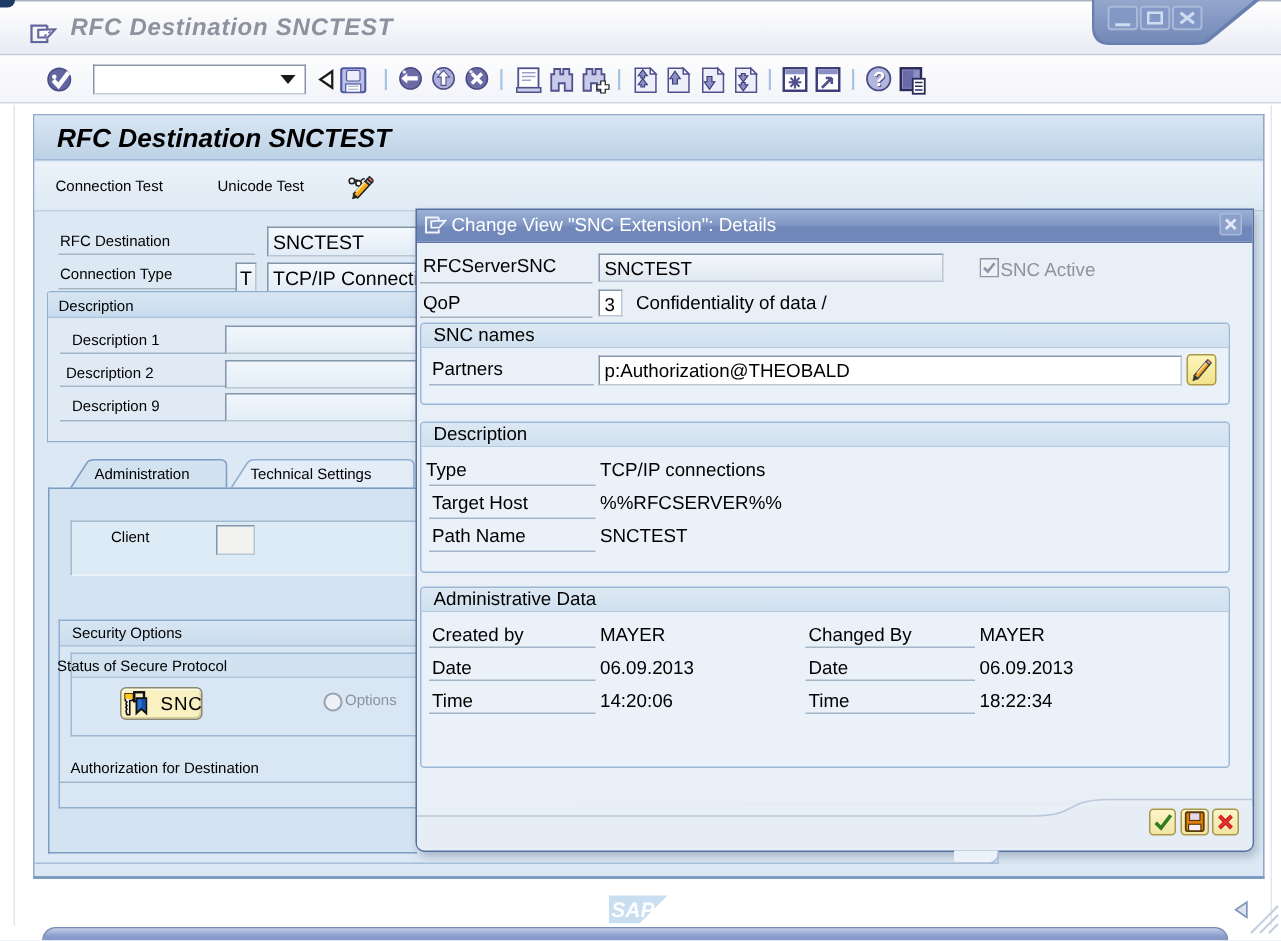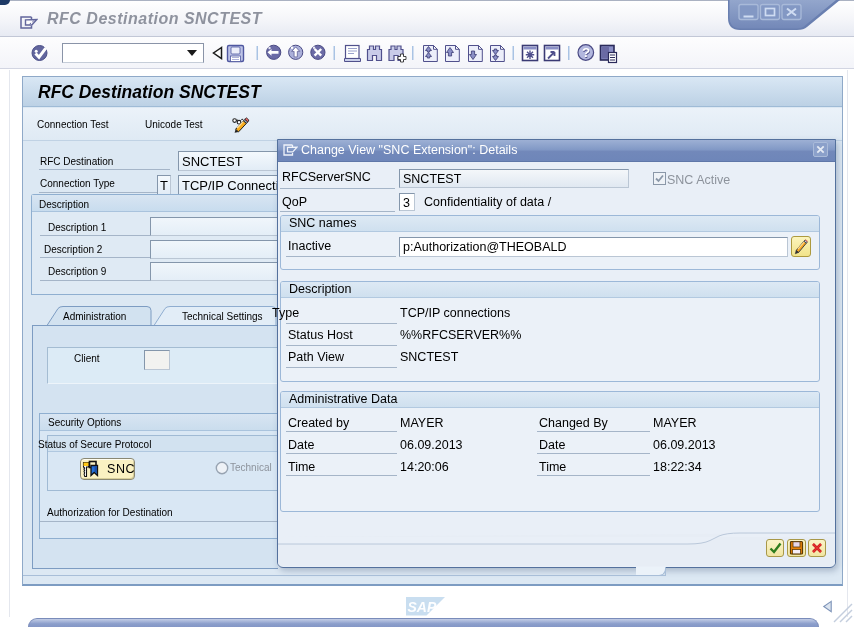--- a/index.html
+++ b/index.html
@@ -167,21 +167,21 @@
 <div class="inp" style="left:150px;top:240px;width:128px;height:19px;background:linear-gradient(#f0f6fb,#e4eef7)"></div>
 <div class="t" style="left:48px;top:264px">Description 9</div>
 <div class="ul" style="left:40px;top:280px;width:110px"></div>
 <div class="inp" style="left:150px;top:262px;width:128px;height:19px;background:linear-gradient(#f0f6fb,#e4eef7)"></div>
 
 <svg style="left:32px;top:306px" width="246px" height="20" viewBox="0 0 246 20">
  <path d="M122 19.5 L133 2.5 Q134.5 0.5 138 0.5 L240 0.5 Q244 0.5 244 4.5 L244 19.5 Z" fill="#e2edf7" stroke="#8fadd0"></path>
  <path d="M15 19.5 L26 2.5 Q27.5 0.5 31 0.5 L115 0.5 Q119 0.5 119 4.5 L119 19.5 Z" fill="#d2e2f0" stroke="#7d9cc2"></path>
 </svg>
 <div class="t" style="left:63px;top:309px">Administration</div>
-<div class="t" style="left:182px;top:309px">Technical Settings</div>
+<div class="t" style="left:167px;top:309px">Technical Settings</div>
 
 <div style="left:32px;top:325px;width:246px;height:244px;background:#d4e3f1;border:1px solid #7d9cc2;border-right:none"></div>
 
 <div style="left:47px;top:347px;width:231px;height:37px;background:#dcebf6;border:1px solid #a4bcd2;border-right:none;border-bottom-color:#edf4fa"></div>
 <div class="t" style="left:74px;top:351px">Client</div>
 <div class="inp" style="left:144px;top:350px;width:26px;height:20px;background:#f2f2f0"></div>
 
 <div style="left:39px;top:413px;width:239px;height:126px;background:#d9e7f4;border:1px solid #8fafd0;border-right:none"></div>
 <div style="left:40px;top:414px;width:238px;height:17px;background:linear-gradient(#d8e5f2,#cadded);border-bottom:1px solid #a9c3dd"></div>
 <div class="t" style="left:48px;top:415px">Security Options</div>
@@ -195,21 +195,21 @@
  <path d="M1.5 2.5 L6.5 2.5 L6.5 7 L4.5 7 L4.5 16.5 L2.8 16.5 Q1.5 14 2.6 12.8 Q1.4 11.6 2.6 10.4 Q1.4 9.2 2.6 8 L1.5 7 Z" fill="#fff" stroke="#111" stroke-width="1.1"></path>
  <path d="M1.5 2.5 L6.5 2.5 L6.5 6 L1.5 6 Z" fill="#ffc816"></path>
  <path d="M9 5.5 L15.5 5.5 L15.5 15.5 L12.2 12.5 L9 15.5 Z" fill="#2470d8" stroke="#111" stroke-width="1.3"></path>
  <path d="M12.5 6 L15 6 L15 13.5 L12.5 11.3 Z" fill="#1a50a8"></path>
 </svg>
 <div class="t" style="left:107px;top:462px;font-size:12.5px;letter-spacing:.6px">SNC</div>
 
 <svg style="left:215px;top:461px" width="14" height="14" viewBox="0 0 14 14">
  <circle cx="7" cy="7" r="5.7" fill="#eef2f7" stroke="#98a4b2" stroke-width="1.4"></circle>
 </svg>
-<div class="t g" style="left:230px;top:460px">Technical</div>
+<div class="t g" style="left:230px;top:460px">Options</div>
 
 <div class="t" style="left:47px;top:505px">Authorization for Destination</div>
 <div class="ul" style="left:40px;top:521px;width:238px"></div>
 
 <div style="left:277px;top:139px;width:559px;height:429px;background:#e9eff7;border:1px solid #54719d;border-radius:0 0 6px 6px;box-shadow:2px 3px 6px rgba(40,60,100,.28)"></div>
 <div style="left:278px;top:140px;width:557px;height:22px;background:linear-gradient(#9db0d4 0%,#8299c6 45%,#7288ba 55%,#6e86b9 100%);border-bottom:1px solid #5f77a8"></div>
 <svg style="left:283px;top:144px" width="15" height="12" viewBox="0 0 15 12">
  <path d="M9.5 1 L1 1 L1 11 L9.5 11 L9.5 9 M9.5 3 L9.5 1" fill="none" stroke="#f0f3fa" stroke-width="1.3"></path>
  <path d="M4.5 3.4 L14 3.1 L9.8 7.8 L4.5 7.8 Z" fill="none" stroke="#f0f3fa" stroke-width="1.2"></path>
 </svg>
@@ -229,42 +229,42 @@
 <div class="d g" style="left:667px;top:173px">SNC Active</div>
 
 <div class="d" style="left:282px;top:195px">QoP</div>
 <div class="ul" style="left:280px;top:211px;width:115px"></div>
 <div class="inp" style="left:399px;top:193px;width:16px;height:18px;font-size:12.5px;padding:1px 3px 0">3</div>
 <div class="d" style="left:424px;top:195px">Confidentiality of data /</div>
 
 <div style="left:280px;top:215px;width:540px;height:55px;background:#ebf1f8;border:1px solid #9cb8d8;border-radius:3px"></div>
 <div style="left:281px;top:216px;width:538px;height:16px;background:linear-gradient(#dde9f4,#cfe0ef);border-bottom:1px solid #b2c9e0;border-radius:2px 2px 0 0"></div>
 <div class="d" style="left:289px;top:216px">SNC names</div>
-<div class="d" style="left:288px;top:239px">Inactive</div>
+<div class="d" style="left:288px;top:239px">Partners</div>
 <div class="ul" style="left:286px;top:256px;width:110px"></div>
 <div class="inp" style="left:399px;top:237px;width:389px;height:20px;font-size:12.5px">p:Authorization@THEOBALD</div>
 <div style="left:791px;top:236px;width:20px;height:21px;background:linear-gradient(#fbf5bc,#f1e38a);border:1px solid #ad9a3e;border-radius:3px"></div>
 <svg style="left:793px;top:238px" width="16" height="17" viewBox="0 0 16 17">
  <path d="M3.2 12.4 L11 3.2 L13.3 5.2 L5.6 14.4 Z" fill="#f6a41e" stroke="#444" stroke-width="1"></path>
  <path d="M5 11 L11.5 3.6" stroke="#fdd98a" stroke-width="1.2"></path>
  <path d="M3.2 12.4 L2.3 15.8 L5.6 14.4 Z" fill="#333" stroke="#333" stroke-width=".6"></path>
  <path d="M11 3.2 L12.1 1.9 L14.4 3.9 L13.3 5.2 Z" fill="#c8ccd8" stroke="#444" stroke-width=".9"></path>
  <path d="M12.6 1.3 L14.9 3.3 L14.4 3.9 L12.1 1.9 Z" fill="#e86a6a"></path>
 </svg>
 
 <div style="left:280px;top:281px;width:540px;height:101px;background:#ebf1f8;border:1px solid #9cb8d8;border-radius:3px"></div>
 <div style="left:281px;top:282px;width:538px;height:16px;background:linear-gradient(#dde9f4,#cfe0ef);border-bottom:1px solid #b2c9e0;border-radius:2px 2px 0 0"></div>
 <div class="d" style="left:289px;top:282px">Description</div>
-<div class="d" style="left:272px;top:306px">Type</div>
+<div class="d" style="left:284px;top:306px">Type</div>
 <div class="ul" style="left:286px;top:323px;width:111px"></div>
 <div class="d" style="left:400px;top:306px">TCP/IP connections</div>
-<div class="d" style="left:288px;top:328px">Status Host</div>
+<div class="d" style="left:288px;top:328px">Target Host</div>
 <div class="ul" style="left:286px;top:345px;width:111px"></div>
 <div class="d" style="left:400px;top:328px">%%RFCSERVER%%</div>
-<div class="d" style="left:288px;top:350px">Path View</div>
+<div class="d" style="left:288px;top:350px">Path Name</div>
 <div class="ul" style="left:286px;top:367px;width:111px"></div>
 <div class="d" style="left:400px;top:350px">SNCTEST</div>
 
 <div style="left:280px;top:391px;width:540px;height:121px;background:#ebf1f8;border:1px solid #9cb8d8;border-radius:3px"></div>
 <div style="left:281px;top:392px;width:538px;height:16px;background:linear-gradient(#dde9f4,#cfe0ef);border-bottom:1px solid #b2c9e0;border-radius:2px 2px 0 0"></div>
 <div class="d" style="left:289px;top:392px">Administrative Data</div>
 <div class="d" style="left:288px;top:416px">Created by</div>
 <div class="ul" style="left:286px;top:431px;width:111px"></div>
 <div class="d" style="left:400px;top:416px">MAYER</div>
 <div class="d" style="left:539px;top:416px">Changed By</div>

